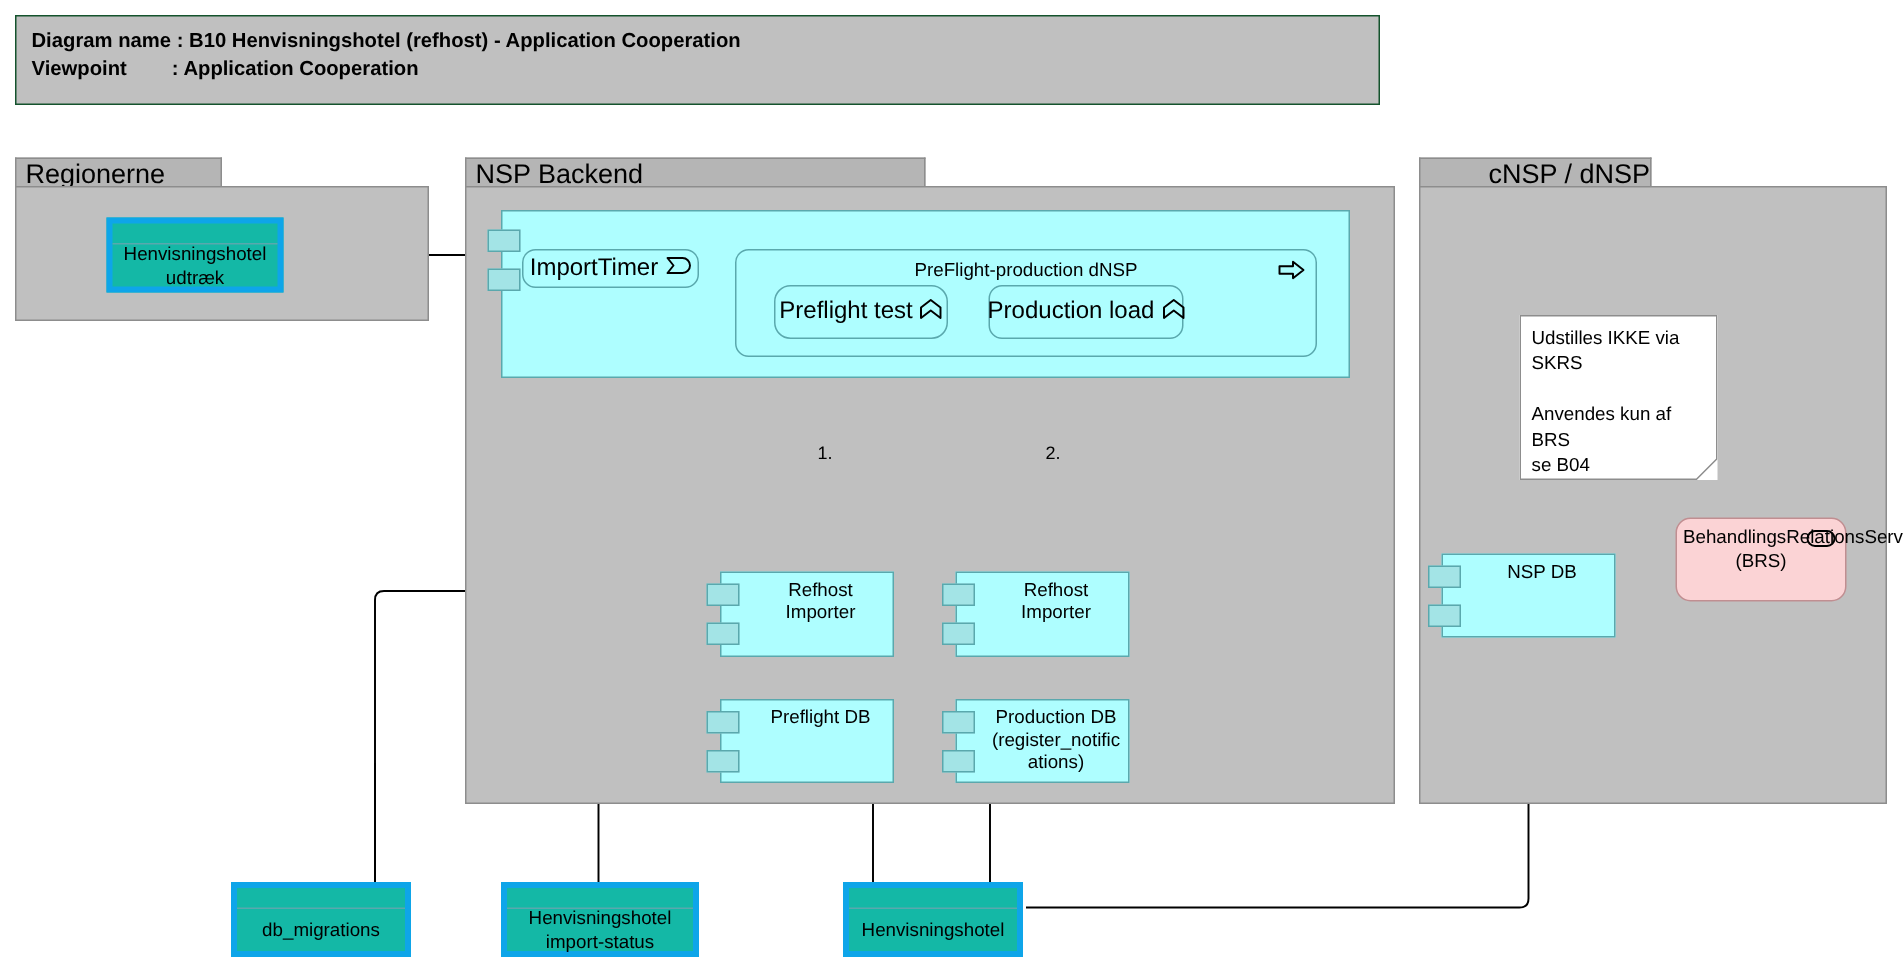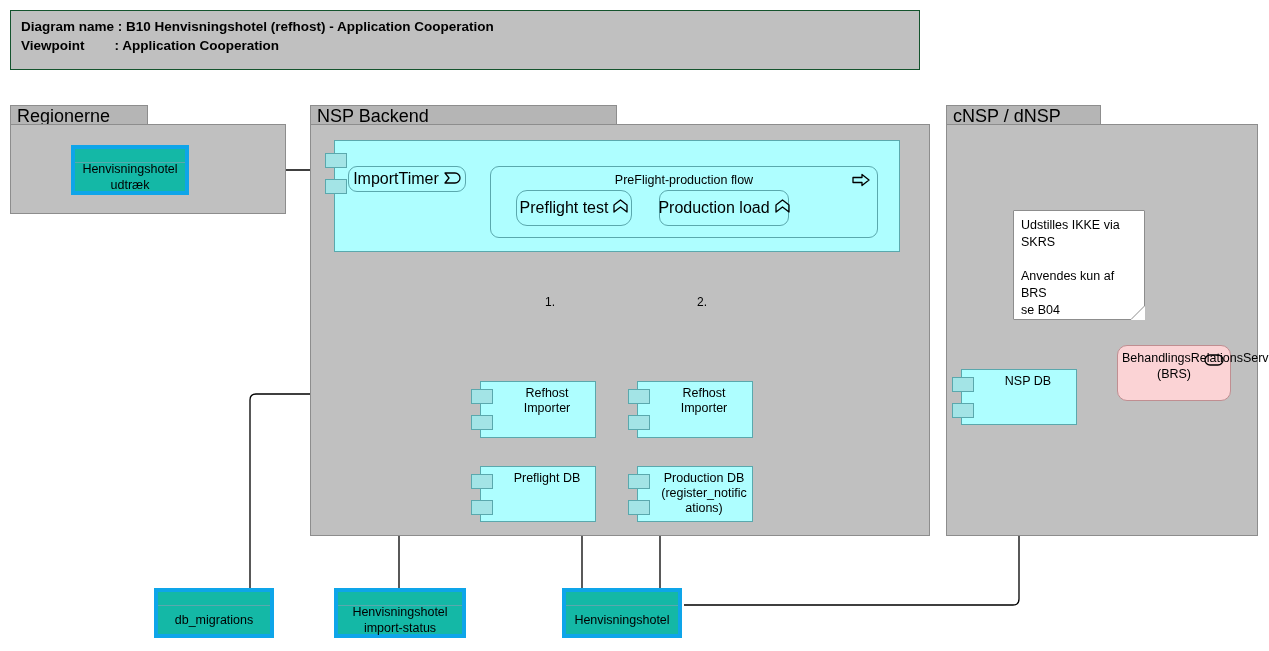--- a/index.html
+++ b/index.html
@@ -201,21 +201,21 @@
 <div class="abs group-tab" style="left:10px; top:105px; width:138px;">
   <span>Regionerne</span>
 </div>
 <div class="abs group-body" style="left:10px; top:124px; width:276px; height:90px;"></div>
 
 <div class="abs group-tab" style="left:310px; top:105px; width:307px;">
   <span>NSP Backend</span>
 </div>
 <div class="abs group-body" style="left:310px; top:124px; width:620px; height:412px;"></div>
 
-<div class="abs group-tab" style="left:946px; top:105px; width:155px;">
+<div class="abs group-tab" style="left:946px; top:105px; width:155px;text-align:right;">
   <span>cNSP / dNSP</span>
 </div>
 <div class="abs group-body" style="left:946px; top:124px; width:312px; height:412px;"></div>
 
 <div class="abs dataobj" style="left:71px; top:145px; width:118px; height:50px;">
   <div class="bar"></div>
   <div class="label">Henvisningshotel udtræk</div>
 </div>
 
 <div class="abs component" style="left:334px; top:140px; width:566px; height:112px;">
@@ -228,21 +228,21 @@
     <span class="lbl-nowrap">ImportTimer</span>
     <span class="icon-inline">
       <svg width="17" height="12" viewBox="0 0 17 12" xmlns="http://www.w3.org/2000/svg">
         <path d="M1,1 L11,1 A5,5 0 0 1 11,11 L1,11 L5,6 Z" fill="none" stroke="#000000" stroke-width="1.3" stroke-linejoin="round"></path>
       </svg>
     </span>
   </div>
 </div>
 
 <div class="abs rounded nofill" style="left:490px; top:166px; width:388px; height:72px;">
-  <div class="label">PreFlight-production flow</div>
+  <div class="label">PreFlight-production dNSP</div>
   <span class="icon-abs" style="right:7px; top:6px;">
     <svg width="18" height="14" viewBox="0 0 18 14" xmlns="http://www.w3.org/2000/svg">
       <path d="M1,4.5 L10,4.5 L10,1.5 L17,7 L10,12.5 L10,9.5 L1,9.5 Z" fill="none" stroke="#000000" stroke-width="1.3" stroke-linejoin="round"></path>
     </svg>
   </span>
 </div>
 
 <div class="abs rounded" style="left:516px; top:190px; width:116px; height:36px;border-radius:11px;">
   <div class="center-label">
     <span class="lbl-nowrap">Preflight test</span>

